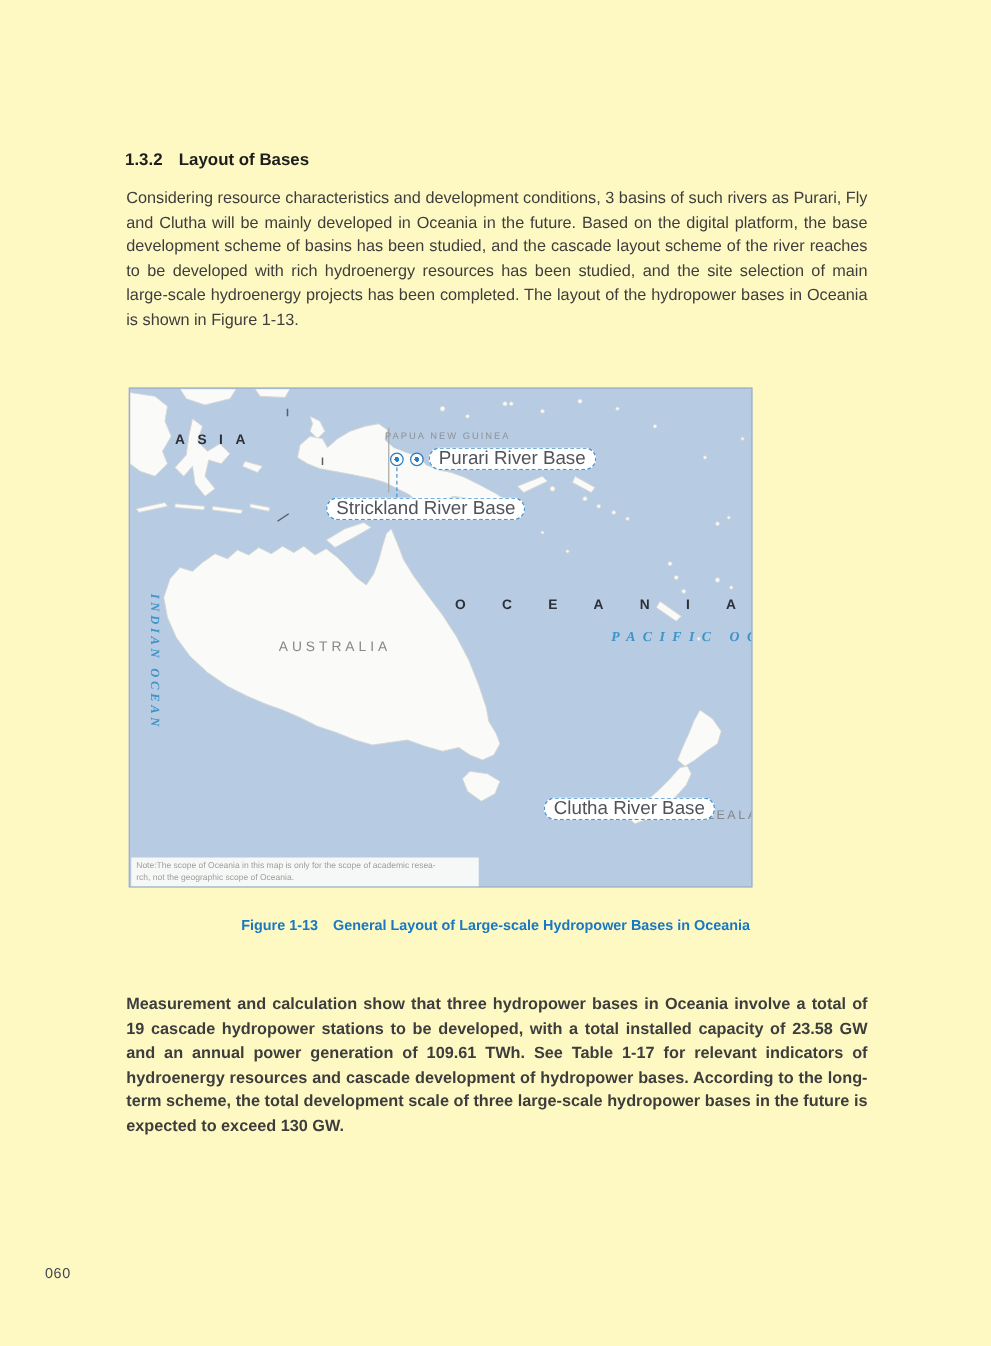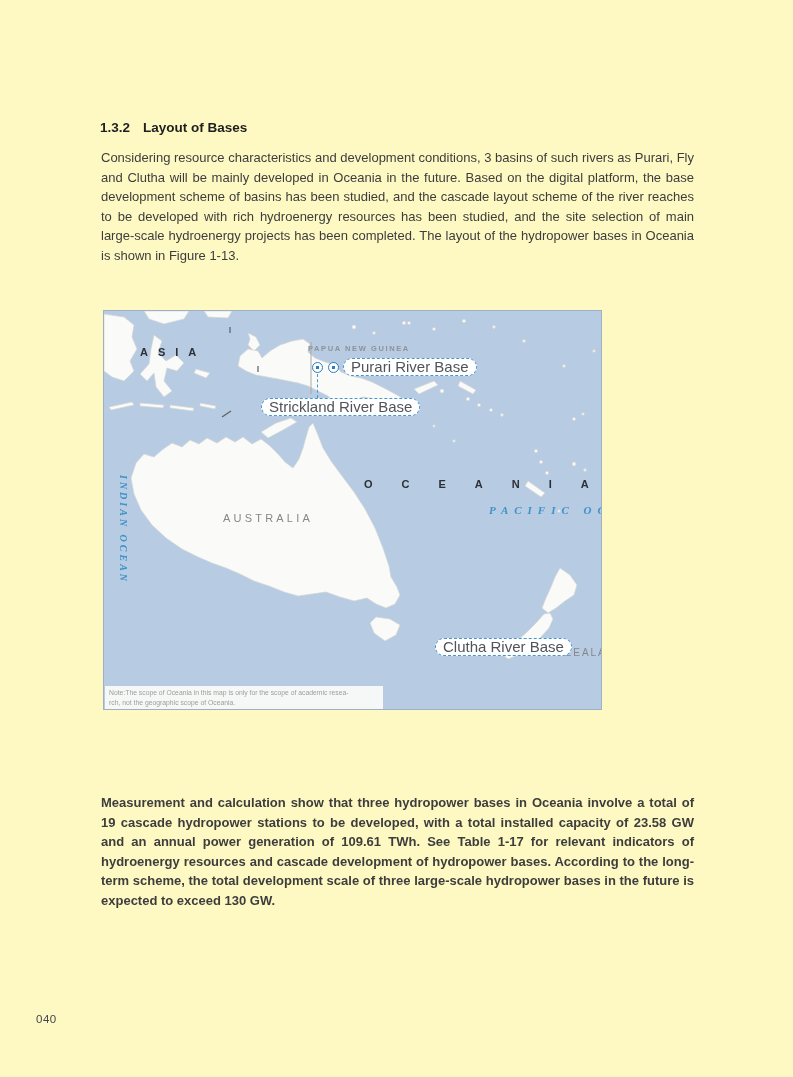--- a/index.html
+++ b/index.html
@@ -13,21 +13,21 @@
         color:#3d3d3d;text-align:justify;margin:1px;}
   .para1{top:147px;}
   .para2{top:792px;font-weight:bold;}
 
   
   .map{position:absolute;left:103px;top:310px;width:499px;height:400px;background:#b7cbe3;
        border:1px solid #9fb0c5;box-sizing:border-box;overflow:hidden;}
   .map svg{position:absolute;left:0;top:0;}
   .map .lbl{position:absolute;white-space:nowrap;}
   .lbl-asia{left:36px;top:35px;font-size:11px;font-weight:bold;letter-spacing:10px;color:#2c3036;}
-  .lbl-png{left:204px;top:33px;font-size:7.5px;letter-spacing:1.6px;color:#8f9296;font-weight:bold;}
+  .lbl-png{left:204px;top:33px;font-size:7.5px;letter-spacing:1.6px;color:#8f9296;font-weight:normal;}
   .lbl-oceania{left:260px;top:167px;font-size:11px;font-weight:bold;letter-spacing:29px;color:#2c3036;}
   .lbl-pacific{left:385px;top:193px;font-size:11px;letter-spacing:6px;color:#3e93c8;
                font-family:"Liberation Serif",serif;font-style:italic;font-weight:bold;}
   .lbl-australia{left:119px;top:201px;font-size:11px;letter-spacing:3.2px;color:#85878a;}
   .lbl-indian{left:14px;top:164px;font-size:10px;letter-spacing:3px;color:#3e93c8;
               font-family:"Liberation Serif",serif;font-style:italic;font-weight:bold;
               writing-mode:vertical-rl;}
   .lbl-nz{left:427px;top:336px;font-size:10px;letter-spacing:2px;color:#85878a;}
 
   .callout{position:absolute;background:#ffffff;border:1px dashed #4796cf;border-radius:10px;
@@ -159,17 +159,18 @@
     <div class="callout co-purari">Purari River Base</div>
     <div class="callout co-strickland">Strickland River Base</div>
     <div class="callout co-clutha">Clutha River Base</div>
 
     <div class="map-note">
         <span>Note:The scope of Oceania in this map is only for the scope of academic resea-</span>
         <span>rch, not the geographic scope of Oceania.</span>
       </div>
   </div>
 
+  <p class="caption"><span class="cnum">Figure 1-13</span><span>General Layout of Large-scale Hydropower Bases in Oceania</span></p>
 
   <p class="para para2">Measurement and calculation show that three hydropower bases in Oceania involve a total of 19 cascade hydropower stations to be developed, with a total installed capacity of 23.58 GW and an annual power generation of 109.61 TWh. See Table 1-17 for relevant indicators of hydroenergy resources and cascade development of hydropower bases. According to the long-term scheme, the total development scale of three large-scale hydropower bases in the future is expected to exceed 130 GW.</p>
 
-  <div class="pagenum">040</div>
+  <div class="pagenum">060</div>
 </div>
 
 </body></html>

